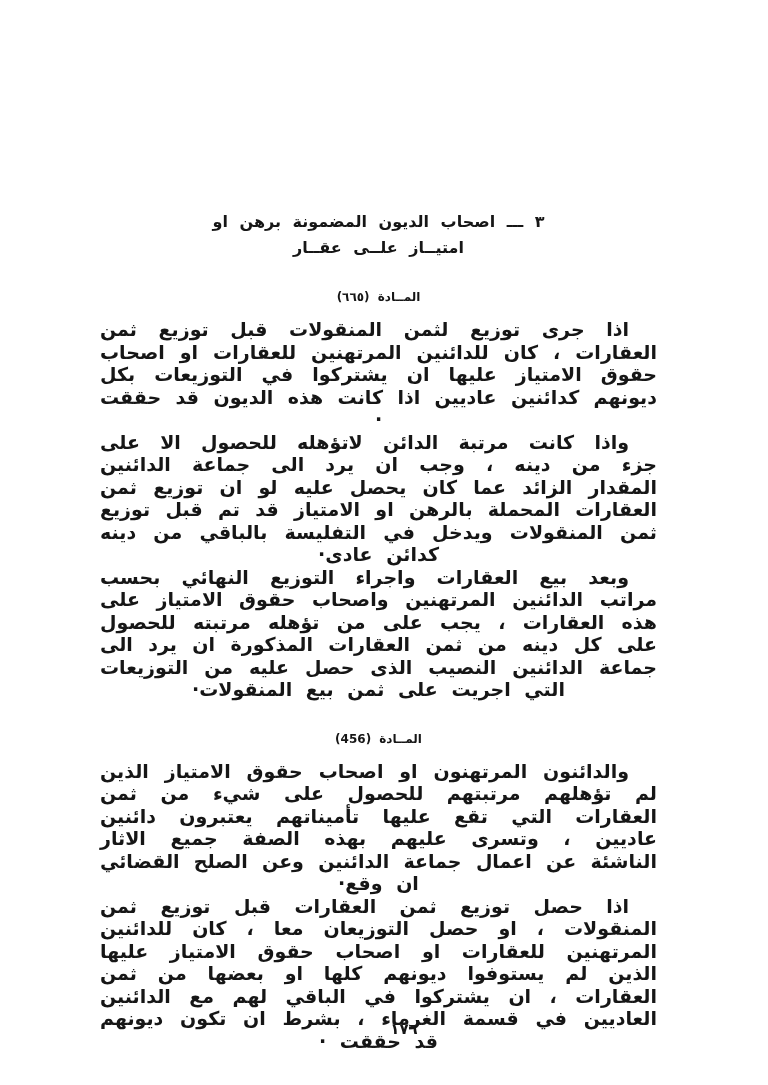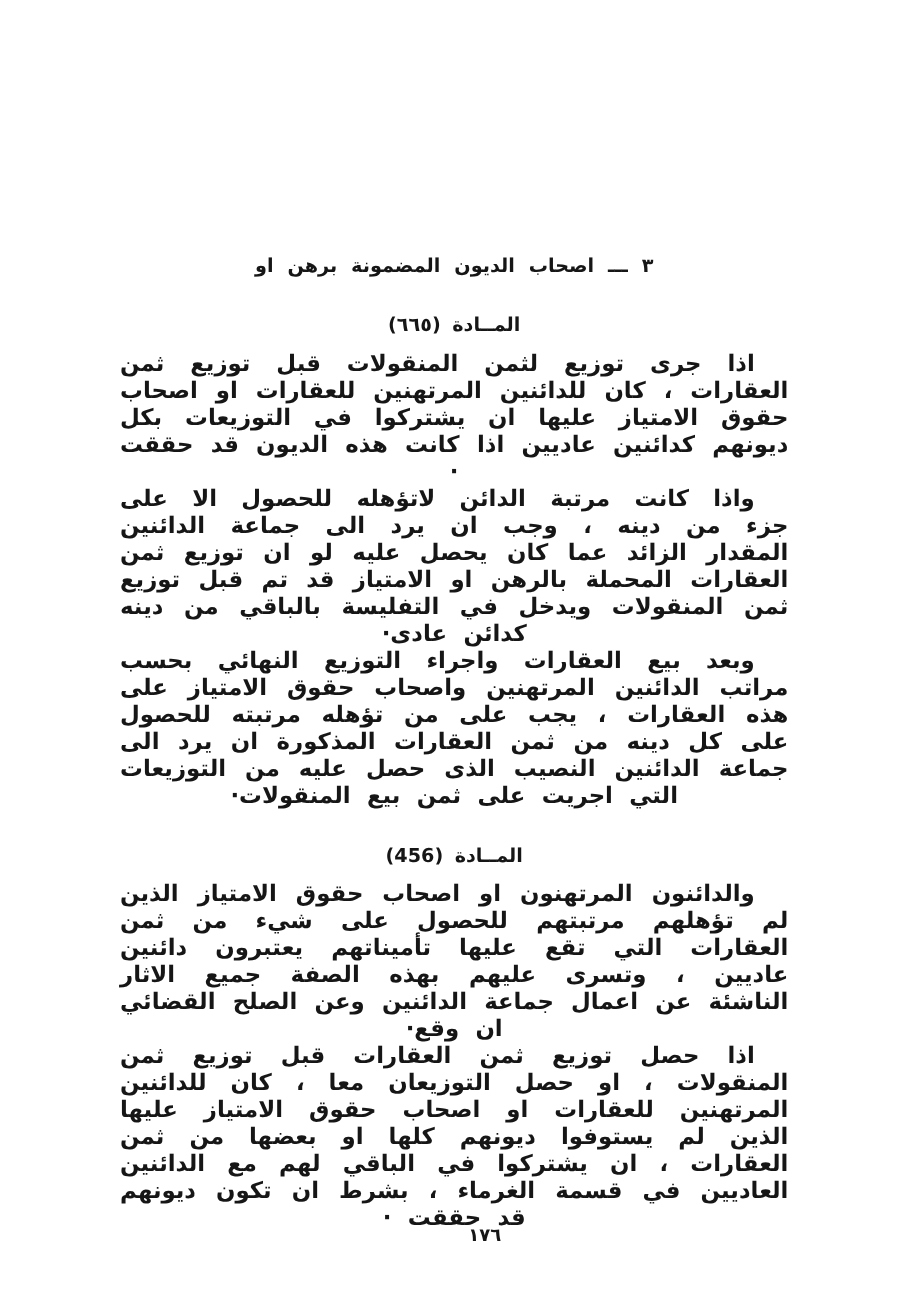--- a/index.html
+++ b/index.html
@@ -24,21 +24,21 @@
     }
     .heading {
       margin-top: 209px;
       text-align: center;
       font-size: 16px;
       line-height: 26px;
       word-spacing: 6px;
     }
     .article-title {
       text-align: center;
-      font-size: 16px;
+      font-size: 12px;
       font-weight: bold;
       line-height: 20px;
       word-spacing: 4px;
     }
     .article-1 .article-title { margin-top: 26px; }
     .article-2 .article-title { margin-top: 28px; }
     .para {
       font-size: 19px;
       line-height: 22.5px;
       text-align: justify;
@@ -62,20 +62,21 @@
     }
   </style>
 </head>
 <body>
 
 <div class="page">
   <main class="content">
 
     <header class="heading">
       <div class="heading-line">٣ ـــ اصحاب الديون المضمونة برهن او</div>
+      <div class="heading-line">امتيــاز علــى عقــار</div>
     </header>
 
     <section class="article article-1">
       <h2 class="article-title">المــادة (٦٦٥)</h2>
       <p class="para">اذا جرى توزيع لثمن المنقولات قبل توزيع ثمن العقارات ، كان للدائنين المرتهنين للعقارات او اصحاب حقوق الامتياز عليها ان يشتركوا في التوزيعات بكل ديونهم كدائنين عاديين اذا كانت هذه الديون قد حققت ·</p>
       <p class="para">واذا كانت مرتبة الدائن لاتؤهله للحصول الا على جزء من دينه ، وجب ان يرد الى جماعة الدائنين المقدار الزائد عما كان يحصل عليه لو ان توزيع ثمن العقارات المحملة بالرهن او الامتياز قد تم قبل توزيع ثمن المنقولات ويدخل في التفليسة بالباقي من دينه كدائن عادى·</p>
       <p class="para">وبعد بيع العقارات واجراء التوزيع النهائي بحسب مراتب الدائنين المرتهنين واصحاب حقوق الامتياز على هذه العقارات ، يجب على من تؤهله مرتبته للحصول على كل دينه من ثمن العقارات المذكورة ان يرد الى جماعة الدائنين النصيب الذى حصل عليه من التوزيعات التي اجريت على ثمن بيع المنقولات·</p>
     </section>
 
     <section class="article article-2">

